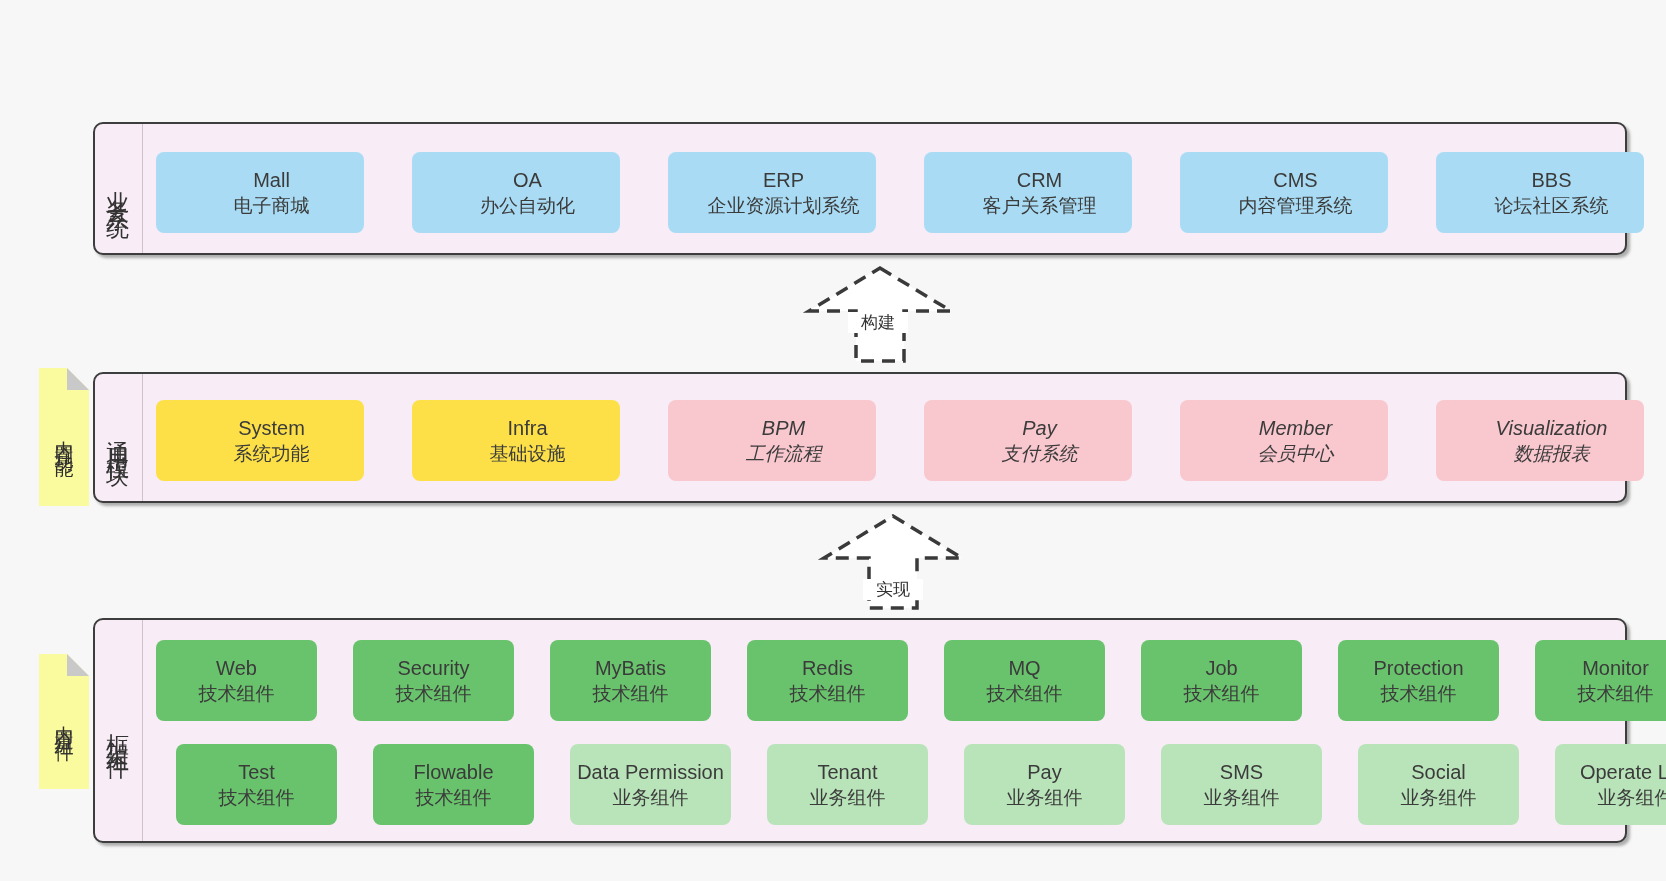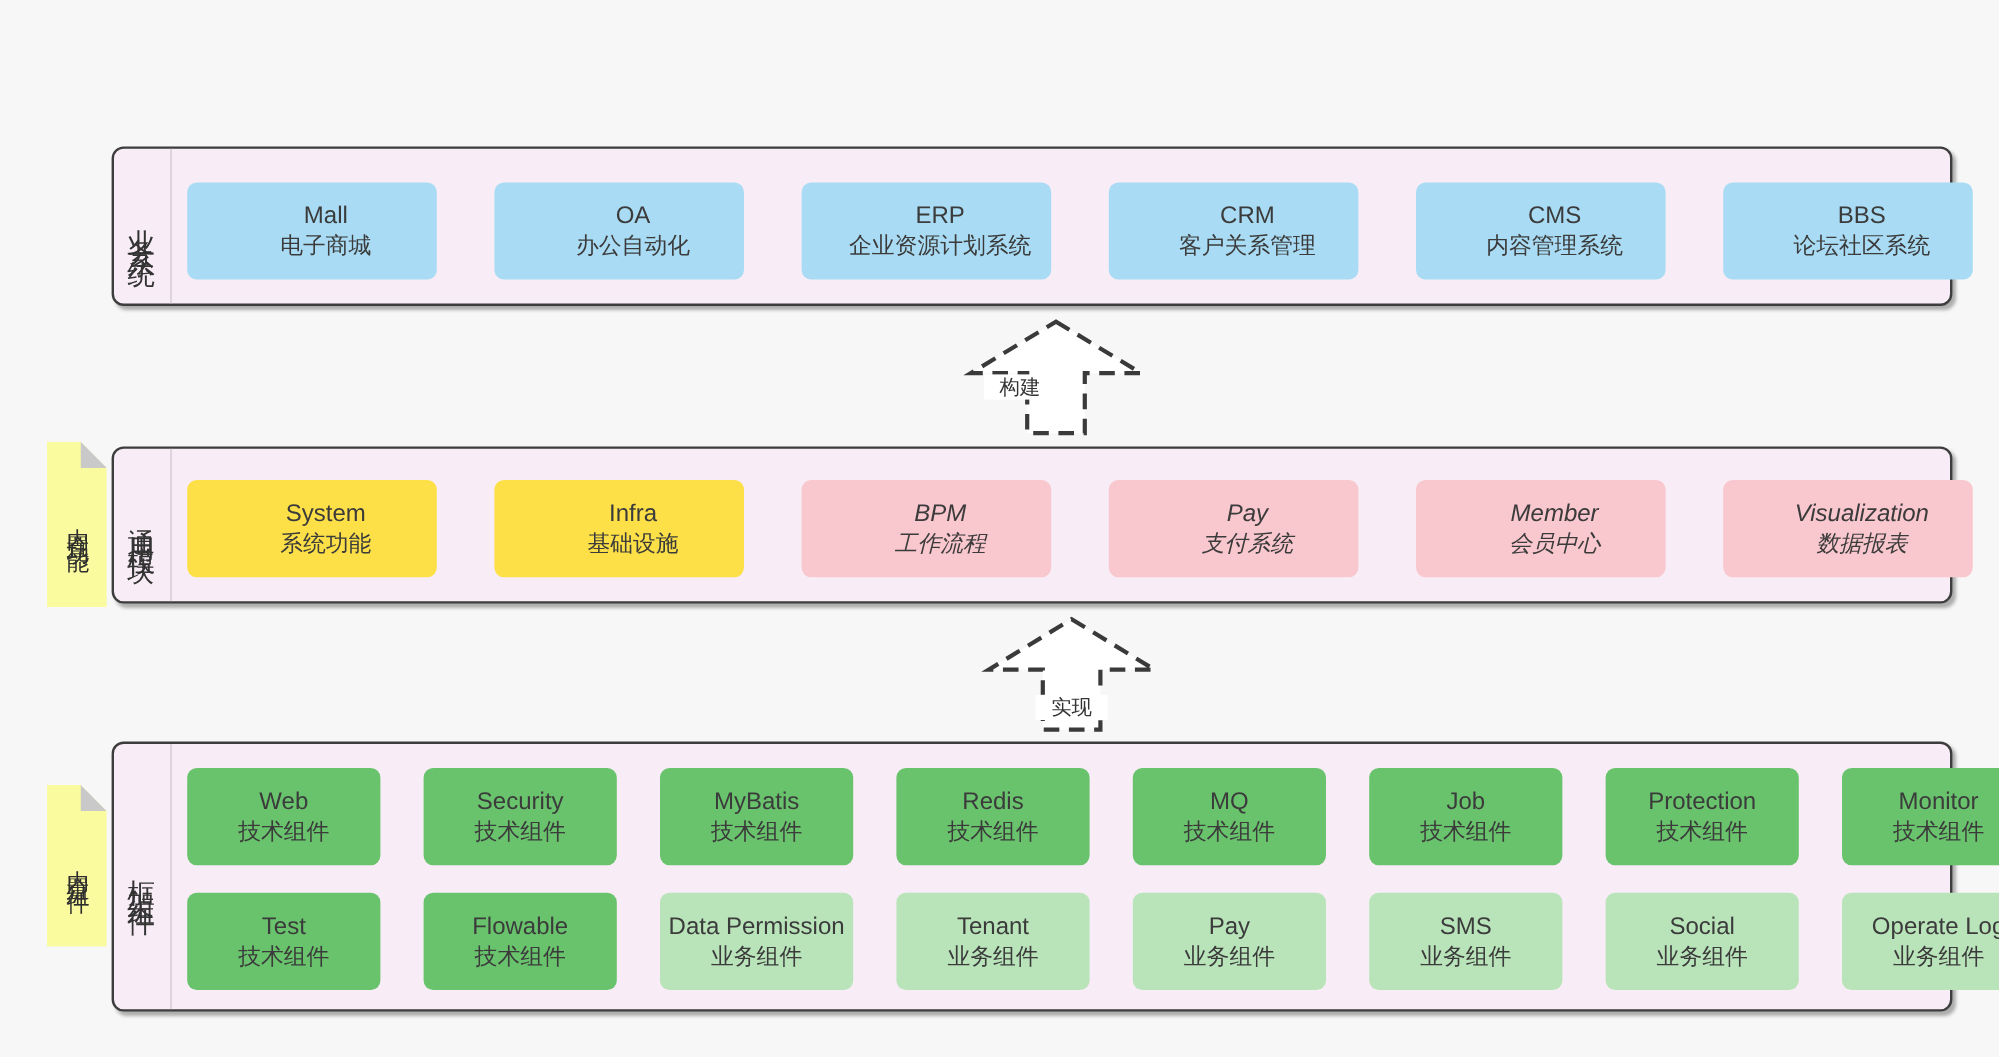--- a/index.html
+++ b/index.html
@@ -17,21 +17,21 @@
   .label-col{position:absolute;left:0;top:0;bottom:0;width:47px;
              display:flex;align-items:center;justify-content:center;}
   .vtext{writing-mode:vertical-rl;text-orientation:upright;letter-spacing:8px;
          font-size:23px;color:#333;}
   .divider{position:absolute;left:47px;top:0;bottom:0;width:1px;background:#cfc2cb;}
 
   .boxes{position:absolute;left:0;right:0;display:flex;padding-left:61px;gap:48px;}
   #layer-1 .boxes{top:28px;}
   #layer-2 .boxes{top:26px;}
   .boxes-row1{top:20px;gap:36px;}
-  .boxes-row2{top:124px;gap:36px;}
+  .boxes-row2{top:124px;gap:36px;margin-left:20px;}
 
   .box{box-sizing:border-box;flex:none;height:81px;border-radius:8px;
        display:flex;flex-direction:column;align-items:center;justify-content:center;
        text-align:center;line-height:26px;padding:0 4px;}
   .w202{width:208px;padding-left:27px;} .w149{width:161px;}
   .box .t{font-size:20px;} .box .s{font-size:19px;}
   .blue{background:#a9dcf4;} .red{background:#fde047;} .pink{background:#f9c7ce;font-style:italic;}
   .green{background:#69c36c;} .lgreen{background:#b9e4ba;}
 
   
@@ -43,21 +43,21 @@
         clip-path:polygon(0 0,100% 100%,0 100%);}
   #note-features{top:368px;height:138px;}
   #note-components{top:654px;height:135px;}
 
   
   .arrow-svg{position:absolute;}
   #arrow-build-svg{left:800px;top:258px;}
   #arrow-implement-svg{left:813px;top:506px;}
   .arrow-label{position:absolute;width:60px;text-align:center;background:#ffffff;
                font-size:17px;color:#333;line-height:21px;}
-  #arrow-build-label{left:820px;top:312px;}
+  #arrow-build-label{left:848px;top:312px;}
   #arrow-implement-label{left:863px;top:579px;}
 </style>
 </head>
 <body>
 
 <div class="canvas">
 
   <div class="layer" id="layer-1">
     <div class="label-col">
       <span class="vtext">业务系统</span>

